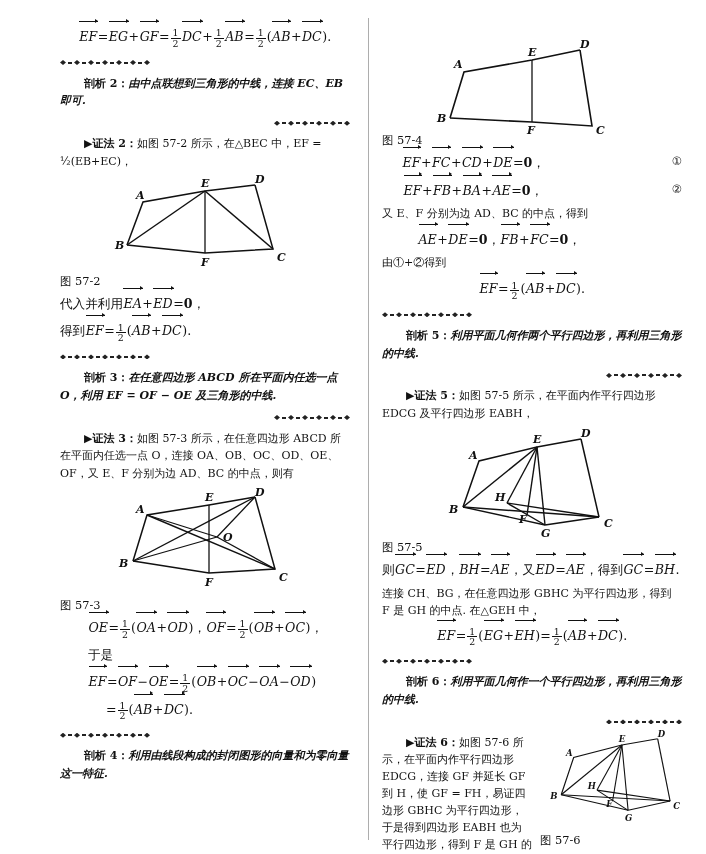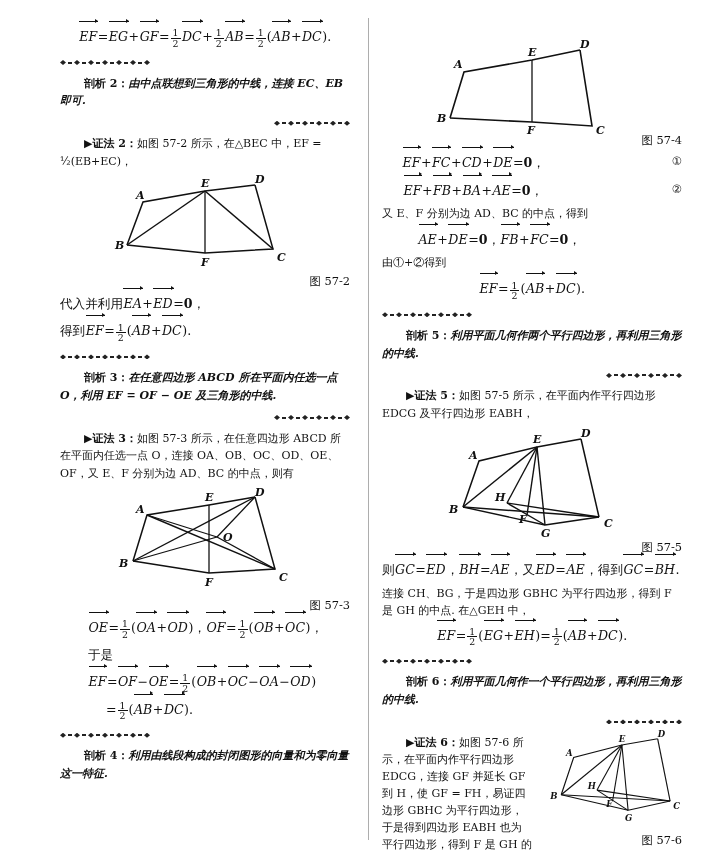--- a/index.html
+++ b/index.html
@@ -44,21 +44,21 @@
 
   
   .orn{height:12px;margin:7px 0 6px 0;display:flex;align-items:center;gap:2px;}
   .orn.right{justify-content:flex-end;}
   .orn i.d{display:block;width:6px;height:5px;background:#222;
            -webkit-clip-path:polygon(50% 0,100% 50%,50% 100%,0 50%);
            clip-path:polygon(50% 0,100% 50%,50% 100%,0 50%);font-style:normal;}
   .orn i.s{display:block;width:4px;height:2px;background:#222;font-style:normal;}
 
   .figwrap{position:relative;margin:6px 0 2px 0;}
-  .figcap{text-align:right;font-size:11.4px;margin-top:1px;}
+  .figcap{text-align:left;font-size:11.4px;margin-top:1px;}
   svg{display:block;margin:0 auto;overflow:visible;}
   svg text{font-family:"DejaVu Serif","Liberation Serif",serif;font-style:italic;font-weight:bold;font-size:11px;fill:#111;}
   svg line,svg path,svg polyline{stroke:#111;fill:none;}
 
   .eqnum{float:right;font-style:normal;font-size:11.5px;}
   .clr{clear:both;}
   .fig6box{float:right;width:142px;margin:-6px 0 0 8px;}
   .tight{line-height:1.55;}
 </style>
 </head>
@@ -326,21 +326,21 @@
         <text x="92" y="94">F</text>
         <text x="114" y="108">G</text>
         <text x="68" y="72">H</text>
       </svg>
       <div class="figcap">图 57-5</div>
     </div>
 
     <p class="mathline">
       则<span class="vec">GC</span>=<span class="vec">ED</span>，<span class="vec">BH</span>=<span class="vec">AE</span>，又<span class="vec">ED</span>=<span class="vec">AE</span>，得到<span class="vec">GC</span>=<span class="vec">BH</span>.
     </p>
-    <p class="tight">连接 CH、BG，于是四边形 GBHC 为平行四边形，得到 F 是 GH 的中点. 在△GEH 中，</p>
+    <p class="tight">连接 CH、BG，在任意四边形 GBHC 为平行四边形，得到 F 是 GH 的中点. 在△GEH 中，</p>
     <p class="mathline ctr">
       <span class="vec">EF</span>=<span class="frac"><span class="n">1</span><span class="d">2</span></span>(<span class="vec">EG</span>+<span class="vec">EH</span>)=<span class="frac"><span class="n">1</span><span class="d">2</span></span>(<span class="vec">AB</span>+<span class="vec">DC</span>).
     </p>
 
     <div class="orn">
       <i class="d"></i>
         <i class="s"></i>
         <i class="d"></i>
         <i class="s"></i>
         <i class="d"></i>

